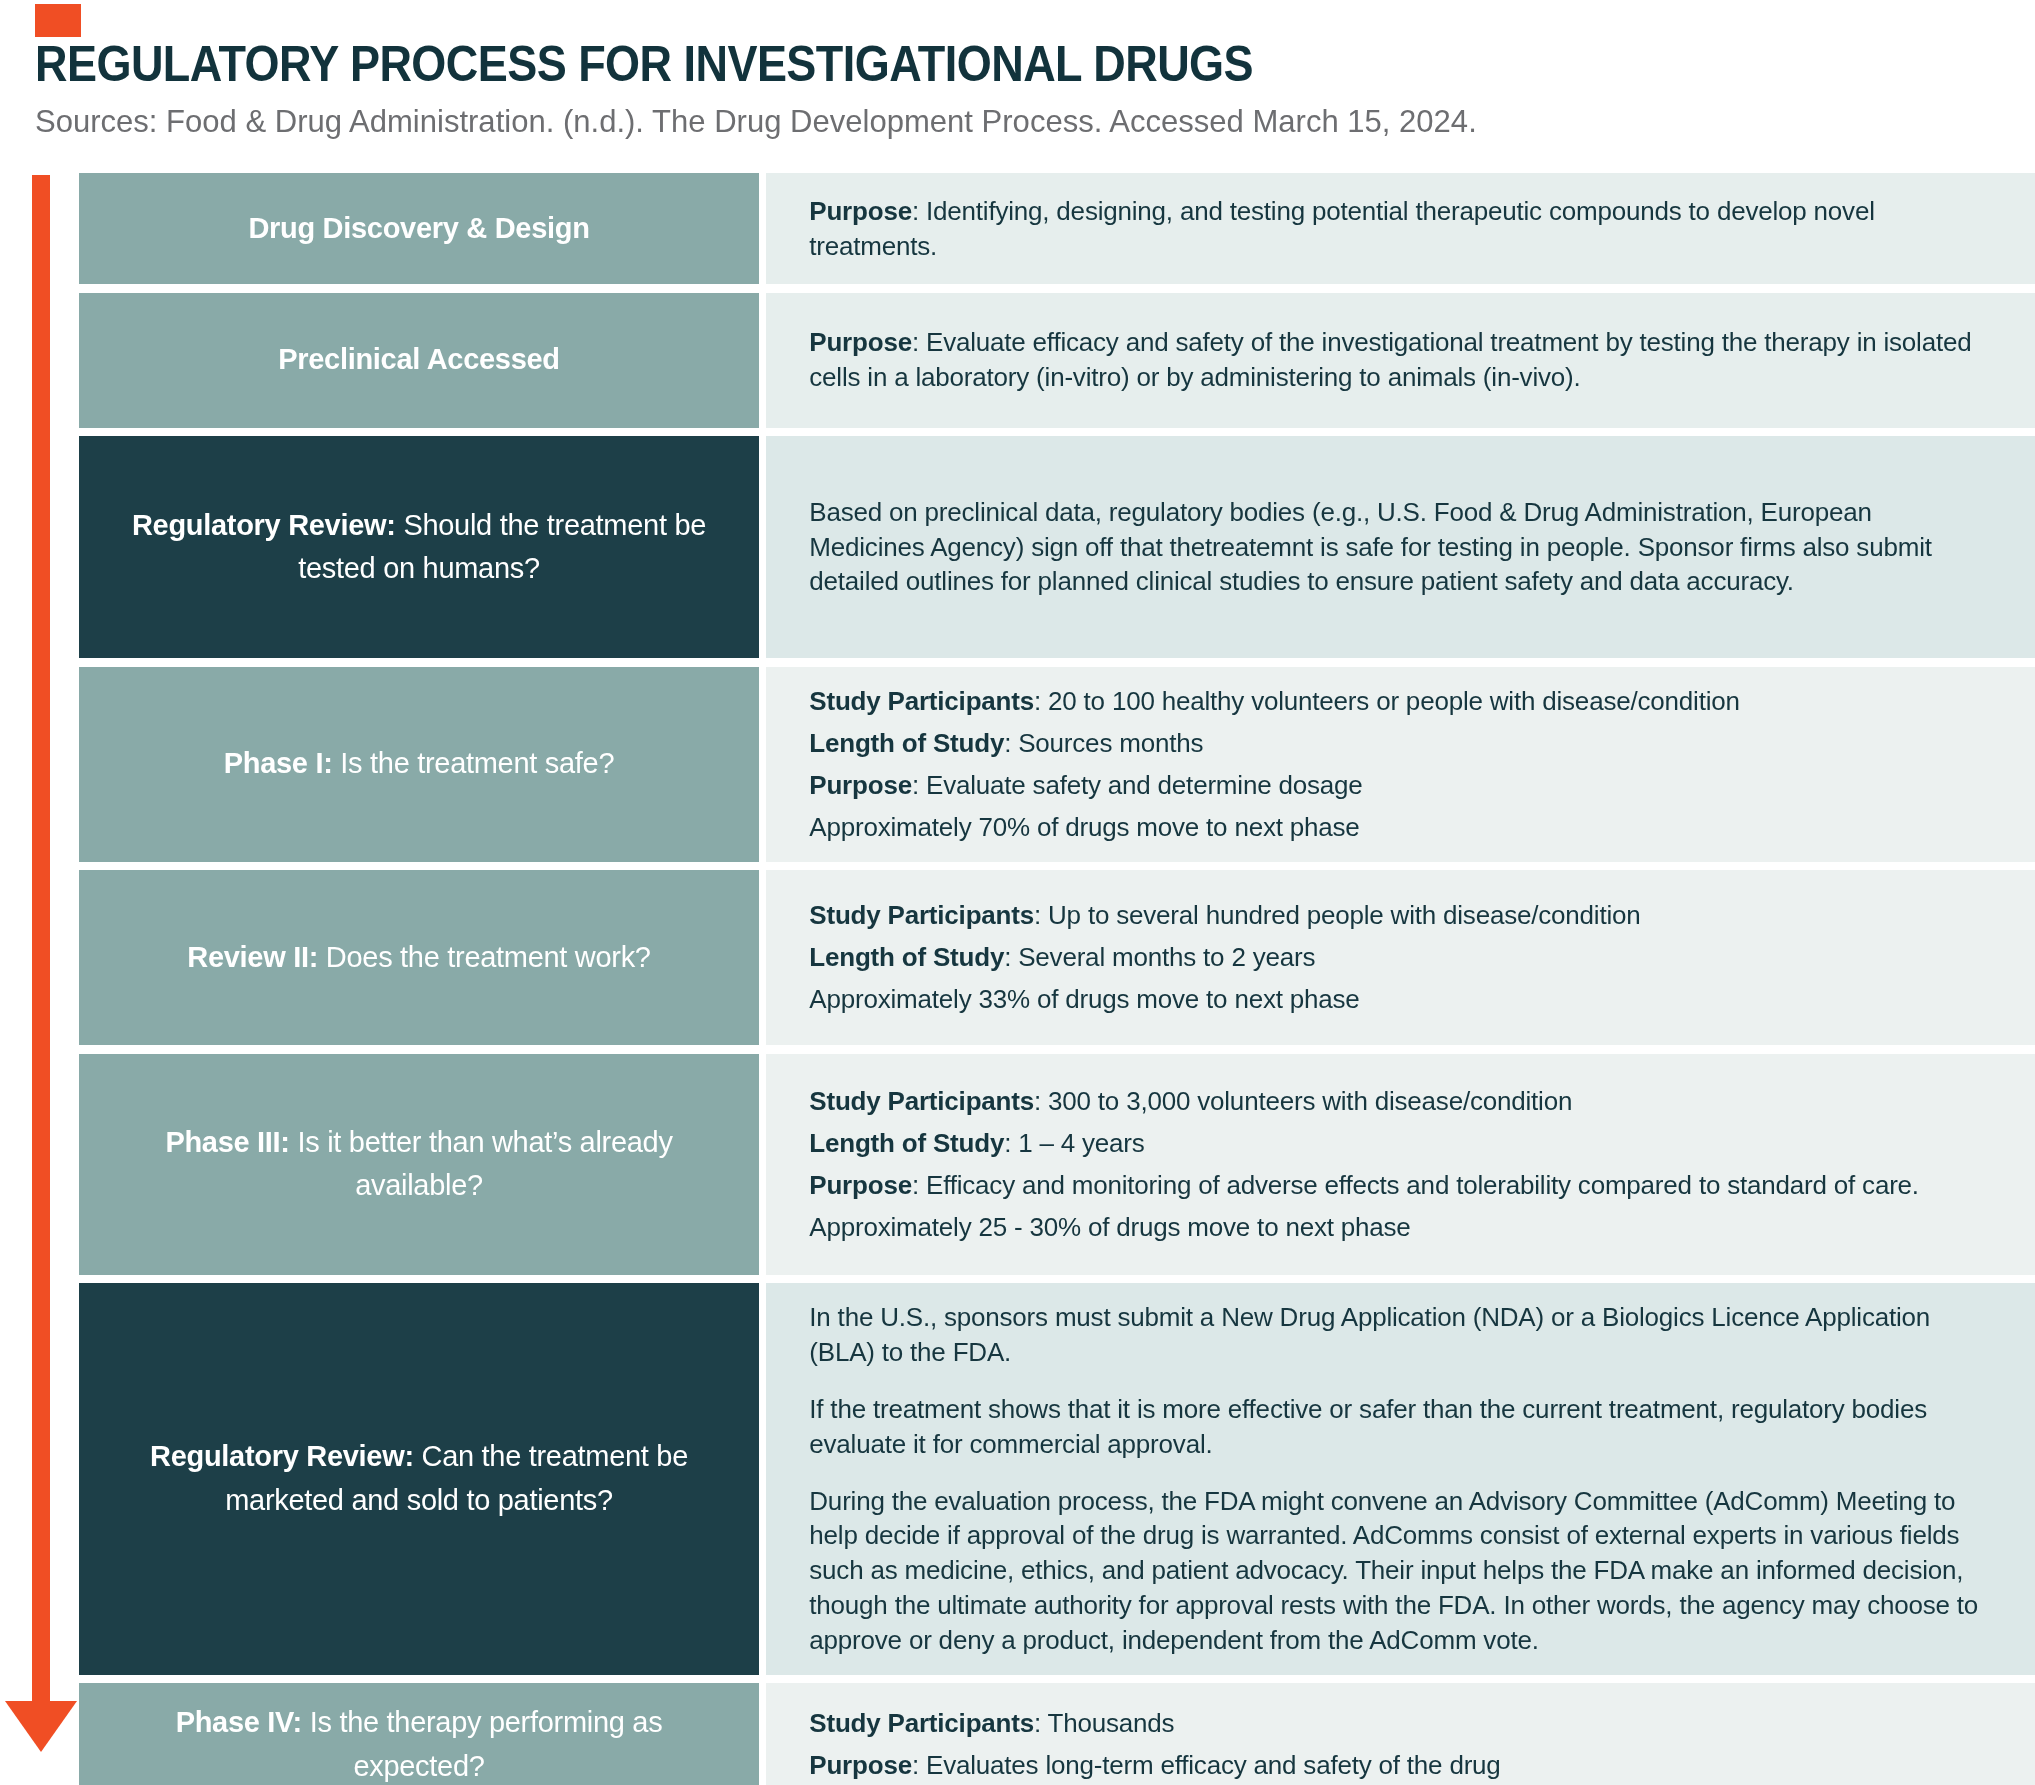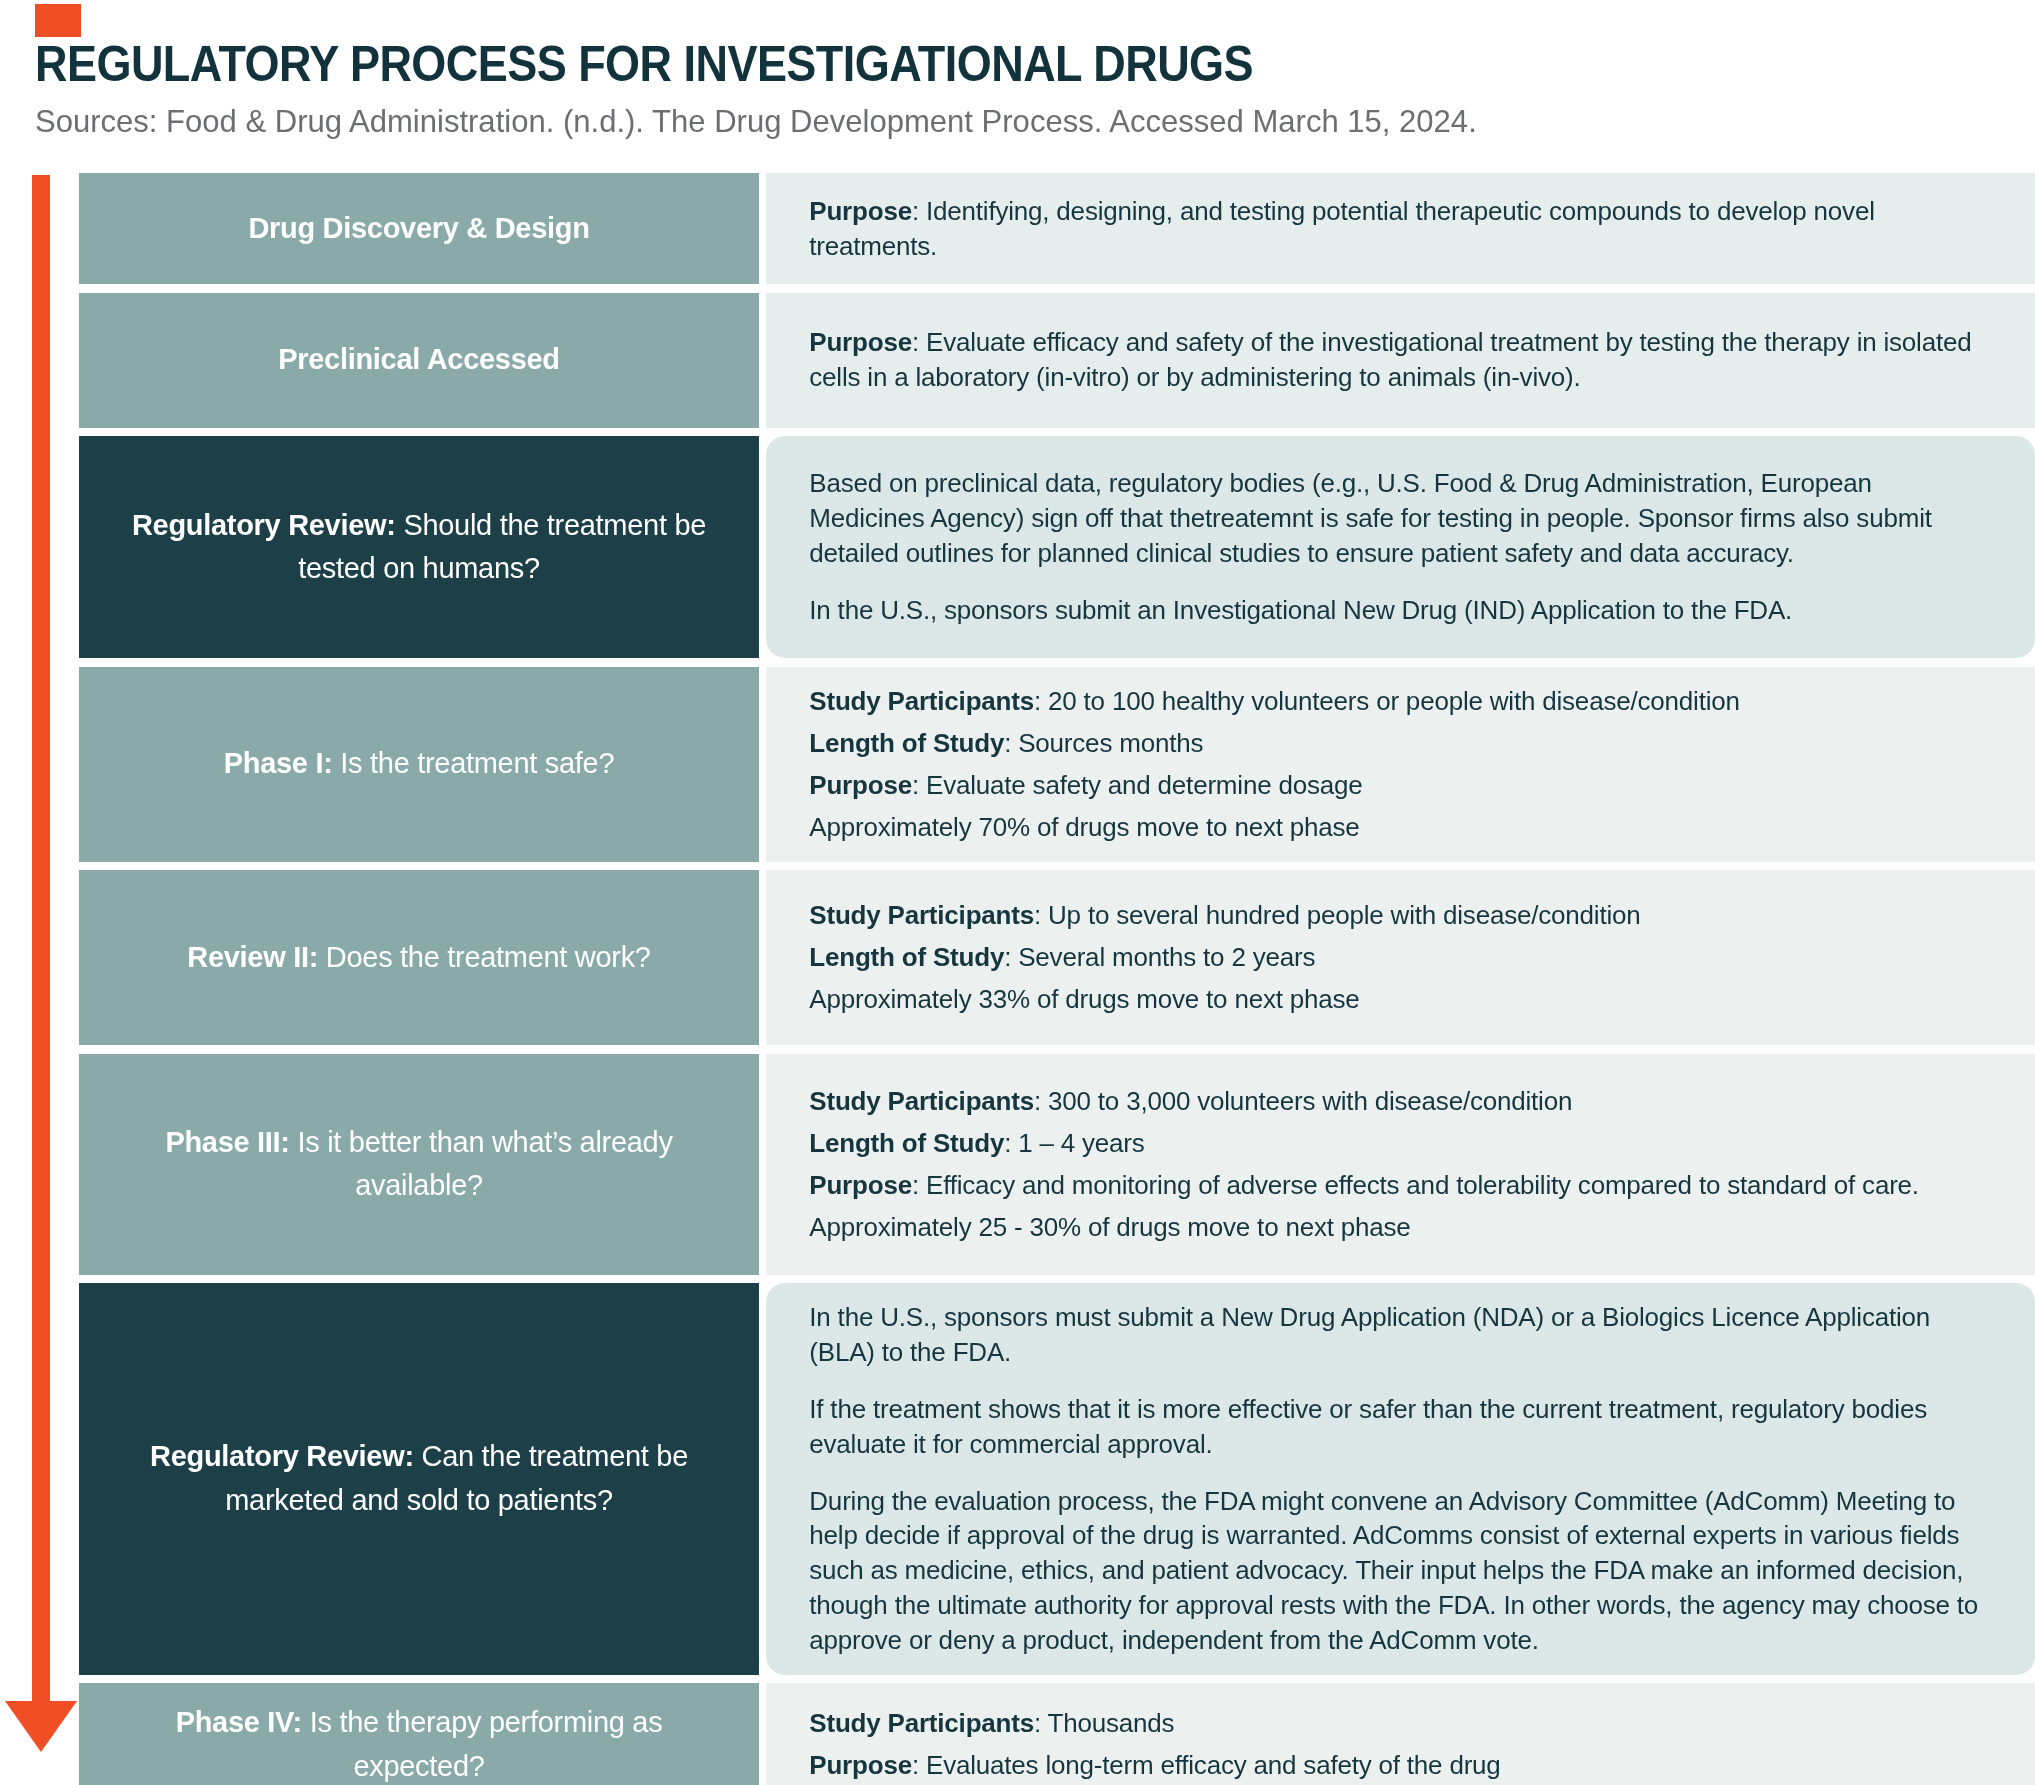--- a/index.html
+++ b/index.html
@@ -53,21 +53,21 @@
   .stage-box.teal{background:var(--teal);}
   .stage-box.dark{background:var(--dark);}
   .stage-box .b{font-weight:700;}
   .detail-panel{
     flex:1;display:flex;flex-direction:column;justify-content:center;
     padding:17px 43px;color:var(--ink);
     font-size:26px;line-height:1.34;letter-spacing:-0.2px;
   }
   .kind-stage .detail-panel{background:var(--panel-mid);}
   .kind-phase .detail-panel{background:var(--panel-light);}
-  .kind-review .detail-panel{background:var(--panel-dark);border-radius:19px;}
+  .kind-review .detail-panel{background:var(--panel-dark);}
   .para{margin:0;}
   .kind-phase .para + .para{margin-top:7.3px;}
   .kind-stage .para + .para,.kind-review .para + .para{margin-top:22px;}
   .para .b{font-weight:700;}
 </style>
 </head>
 <body>
 
 <div class="accent-square"></div>
 <h1 class="page-title">REGULATORY PROCESS FOR INVESTIGATIONAL DRUGS</h1>
@@ -94,21 +94,20 @@
       <div class="detail-panel">
         <p class="para"><span class="b">Purpose</span><span>: Evaluate efficacy and safety of the investigational treatment by testing the therapy in isolated cells in a laboratory (in-vitro) or by administering to animals (in-vivo).</span></p>
       </div>
     </div>
     <div class="row kind-review h-r3">
       <div class="stage-box dark">
         <p><span class="b">Regulatory Review:</span><span> Should the treatment be tested on humans?</span></p>
       </div>
       <div class="detail-panel">
         <p class="para"><span>Based on preclinical data, regulatory bodies (e.g., U.S. Food &amp; Drug Administration, European Medicines Agency) sign off that thetreatemnt is safe for testing in people. Sponsor firms also submit detailed outlines for planned clinical studies to ensure patient safety and data accuracy.</span></p>
-        <p class="para"><span>In the U.S., sponsors submit an Investigational New Drug (IND) Application to the FDA.</span></p>
       </div>
     </div>
     <div class="row kind-phase h-r4">
       <div class="stage-box teal">
         <p><span class="b">Phase I:</span><span> Is the treatment safe?</span></p>
       </div>
       <div class="detail-panel">
         <p class="para"><span class="b">Study Participants</span><span>: 20 to 100 healthy volunteers or people with disease/condition</span></p>
         <p class="para"><span class="b">Length of Study</span><span>: Sources months</span></p>
         <p class="para"><span class="b">Purpose</span><span>: Evaluate safety and determine dosage</span></p>

